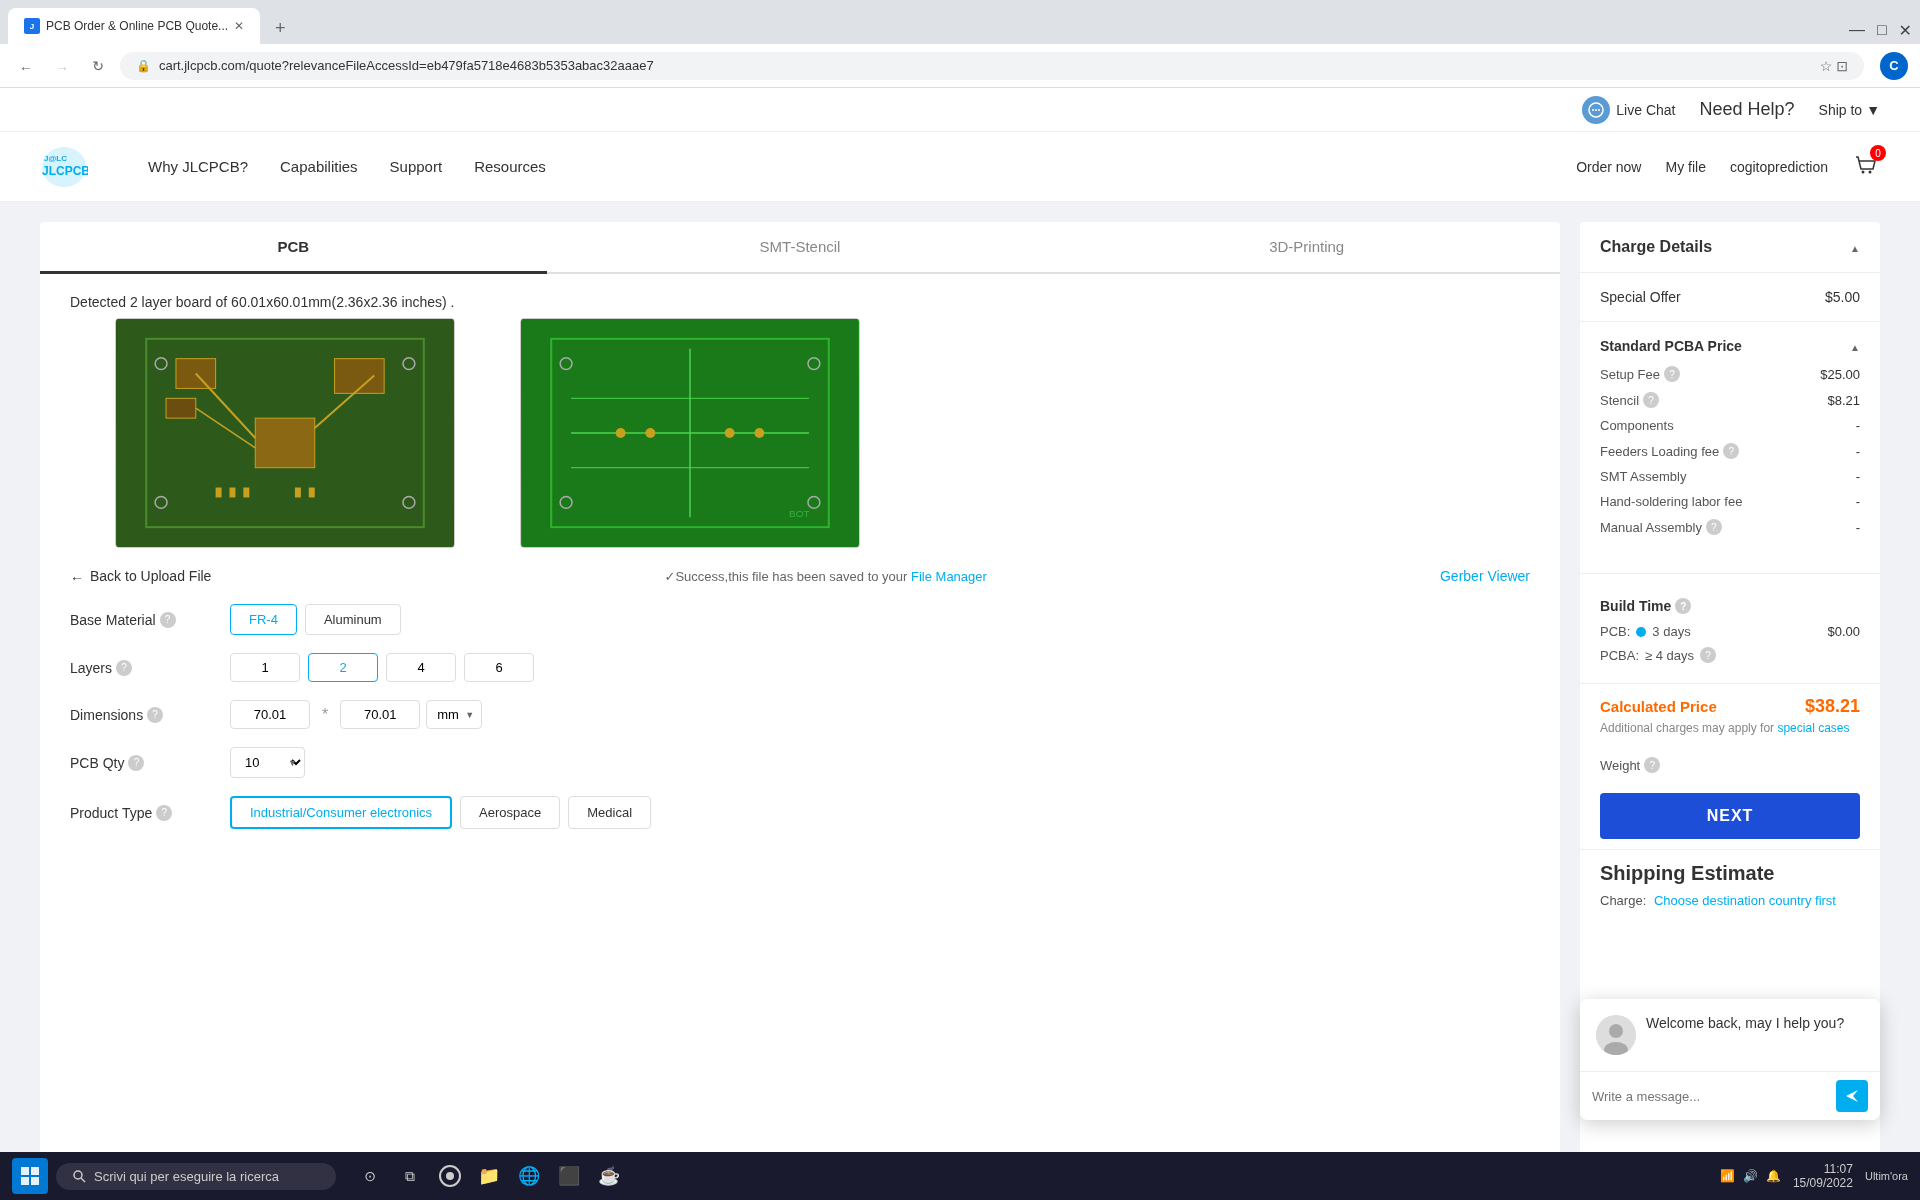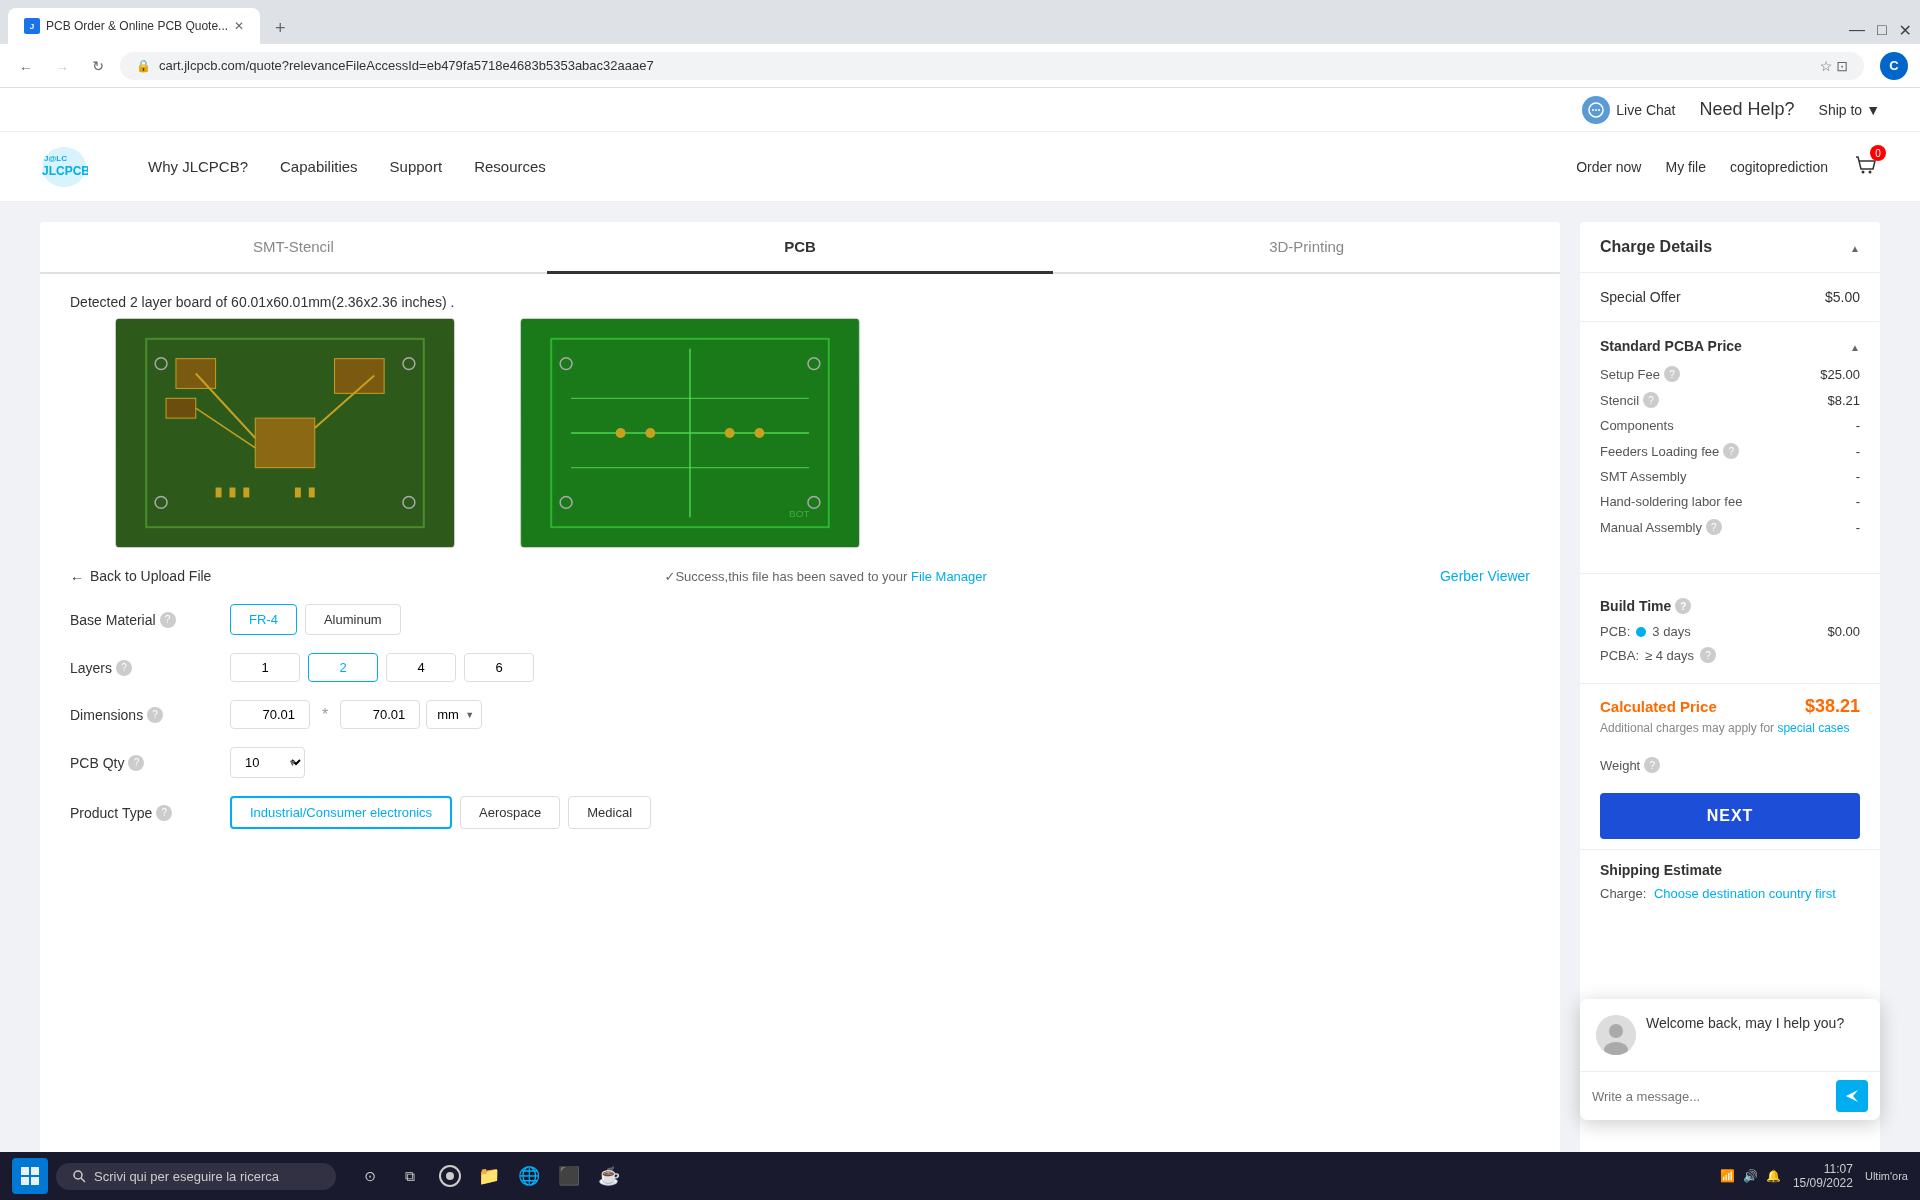--- a/index.html
+++ b/index.html
@@ -61,21 +61,21 @@
 
     
     .form-row { display: flex; align-items: center; margin-bottom: 18px; }
     .form-label { width: 160px; font-size: 14px; color: #333; display: flex; align-items: center; gap: 4px; }
     .help-icon { width: 16px; height: 16px; border-radius: 50%; background: #ccc; color: white; font-size: 10px; display: flex; align-items: center; justify-content: center; cursor: pointer; flex-shrink: 0; }
     .form-options { display: flex; gap: 8px; flex-wrap: wrap; }
     .option-btn { padding: 7px 18px; border: 1px solid #ddd; border-radius: 4px; font-size: 13px; cursor: pointer; background: white; color: #333; }
     .option-btn.active { border-color: #00aeef; color: #00aeef; background: white; }
     .number-input { width: 70px; padding: 6px 10px; border: 1px solid #ddd; border-radius: 4px; font-size: 13px; text-align: center; }
     .number-input.active { border-color: #00aeef; color: #00aeef; }
-    .dim-input { width: 80px; padding: 6px 14px; border: 1px solid #ddd; border-radius: 4px; font-size: 13px; text-align: right; }
+    .dim-input { width: 80px; padding: 6px 8px; border: 1px solid #ddd; border-radius: 4px; font-size: 13px; text-align: center; }
     .dim-sep { margin: 0 6px; font-size: 16px; color: #999; }
     .unit-select { padding: 6px 20px 6px 10px; border: 1px solid #ddd; border-radius: 4px; font-size: 13px; background: white; cursor: pointer; appearance: none; -webkit-appearance: none; }
     .qty-select { padding: 6px 28px 6px 10px; border: 1px solid #ddd; border-radius: 4px; font-size: 13px; background: white; cursor: pointer; min-width: 70px; }
     .product-type-btn { padding: 7px 18px; border: 2px solid #00aeef; border-radius: 4px; font-size: 13px; cursor: pointer; background: white; color: #00aeef; }
     .product-type-btn.other { border: 1px solid #ddd; color: #333; }
 
     
     .charge-header { display: flex; align-items: center; justify-content: space-between; padding: 16px 20px; border-bottom: 1px solid #eee; }
     .charge-title { font-size: 16px; font-weight: bold; color: #333; }
     .charge-section { padding: 16px 20px; }
@@ -103,21 +103,21 @@
     .extra-charges a { color: #00aeef; text-decoration: none; }
 
     
     .weight-row { display: flex; justify-content: space-between; padding: 10px 20px; font-size: 13px; }
 
     
     .next-btn { width: calc(100% - 40px); margin: 10px 20px; padding: 14px; background: #1d4ed8; color: white; border: none; border-radius: 4px; font-size: 16px; font-weight: bold; cursor: pointer; letter-spacing: 1px; }
 
     
     .shipping-section { padding: 12px 20px; border-top: 1px solid #eee; }
-    .shipping-title { font-size: 14px; font-weight: bold; margin-bottom: 8px; }
+    .shipping-title { font-size: 20px; font-weight: bold; margin-bottom: 8px; }
     .shipping-charge { font-size: 13px; color: #555; }
     .shipping-charge a { color: #00aeef; text-decoration: none; }
 
     
     .chat-widget { position: fixed; bottom: 80px; right: 40px; width: 300px; background: white; border-radius: 8px; box-shadow: 0 4px 20px rgba(0,0,0,0.2); overflow: hidden; z-index: 100; }
     .chat-welcome { padding: 16px; font-size: 14px; color: #333; background: white; border-bottom: 1px solid #eee; display: flex; align-items: flex-start; gap: 10px; }
     .chat-avatar { width: 40px; height: 40px; border-radius: 50%; background: #ddd; overflow: hidden; flex-shrink: 0; }
     .chat-input-row { display: flex; align-items: center; padding: 8px 12px; background: white; }
     .chat-input { flex: 1; border: none; outline: none; font-size: 13px; color: #999; }
     .chat-send { width: 32px; height: 32px; background: #00aeef; border-radius: 4px; display: flex; align-items: center; justify-content: center; cursor: pointer; color: white; }
@@ -227,22 +227,22 @@
       <div class="cart-badge">0</div>
     </div>
   </div>
 </div>
 
 <div class="page-content">
 
   <div class="main-panel">
 
     <div class="tabs">
+      <div class="tab active">PCB</div>
       <div class="tab">SMT-Stencil</div>
-      <div class="tab active">PCB</div>
       <div class="tab">3D-Printing</div>
     </div>
 
     <div class="pcb-content">
 
       <p class="detection-text">Detected 2 layer board of 60.01x60.01mm(2.36x2.36 inches) .</p>
 
       <div class="pcb-images">
 
         <div class="pcb-image-box pcb-top">

